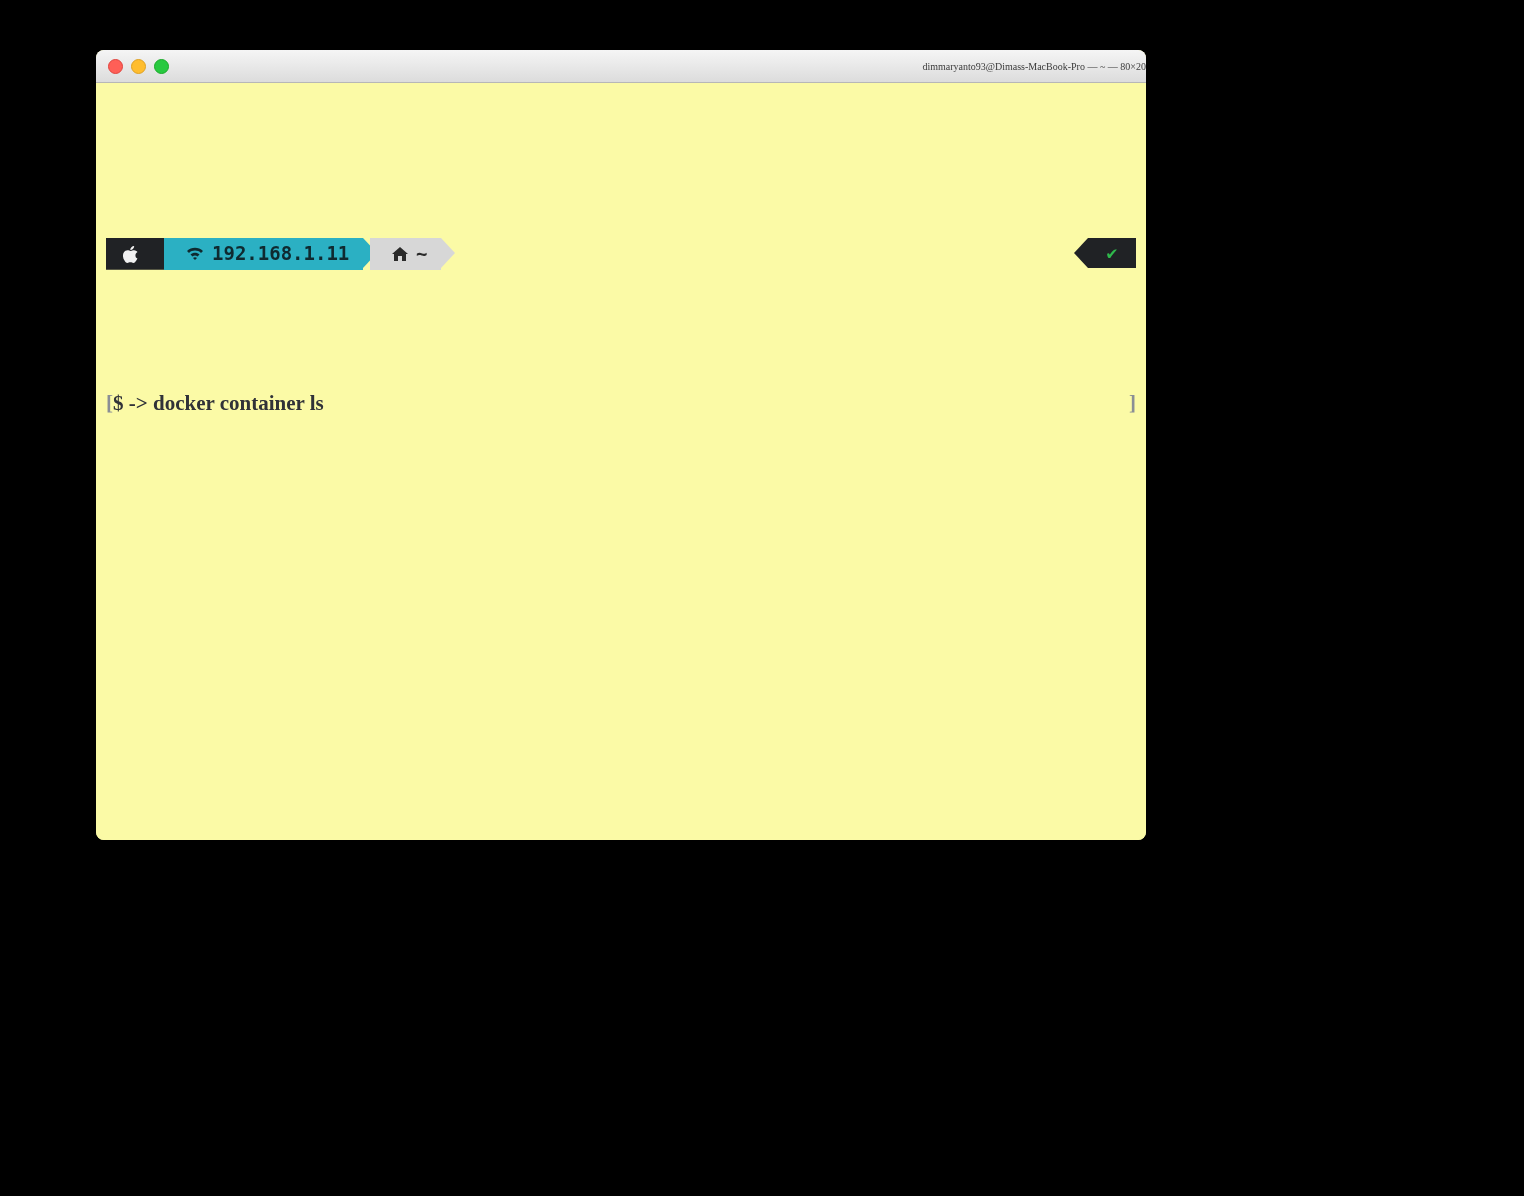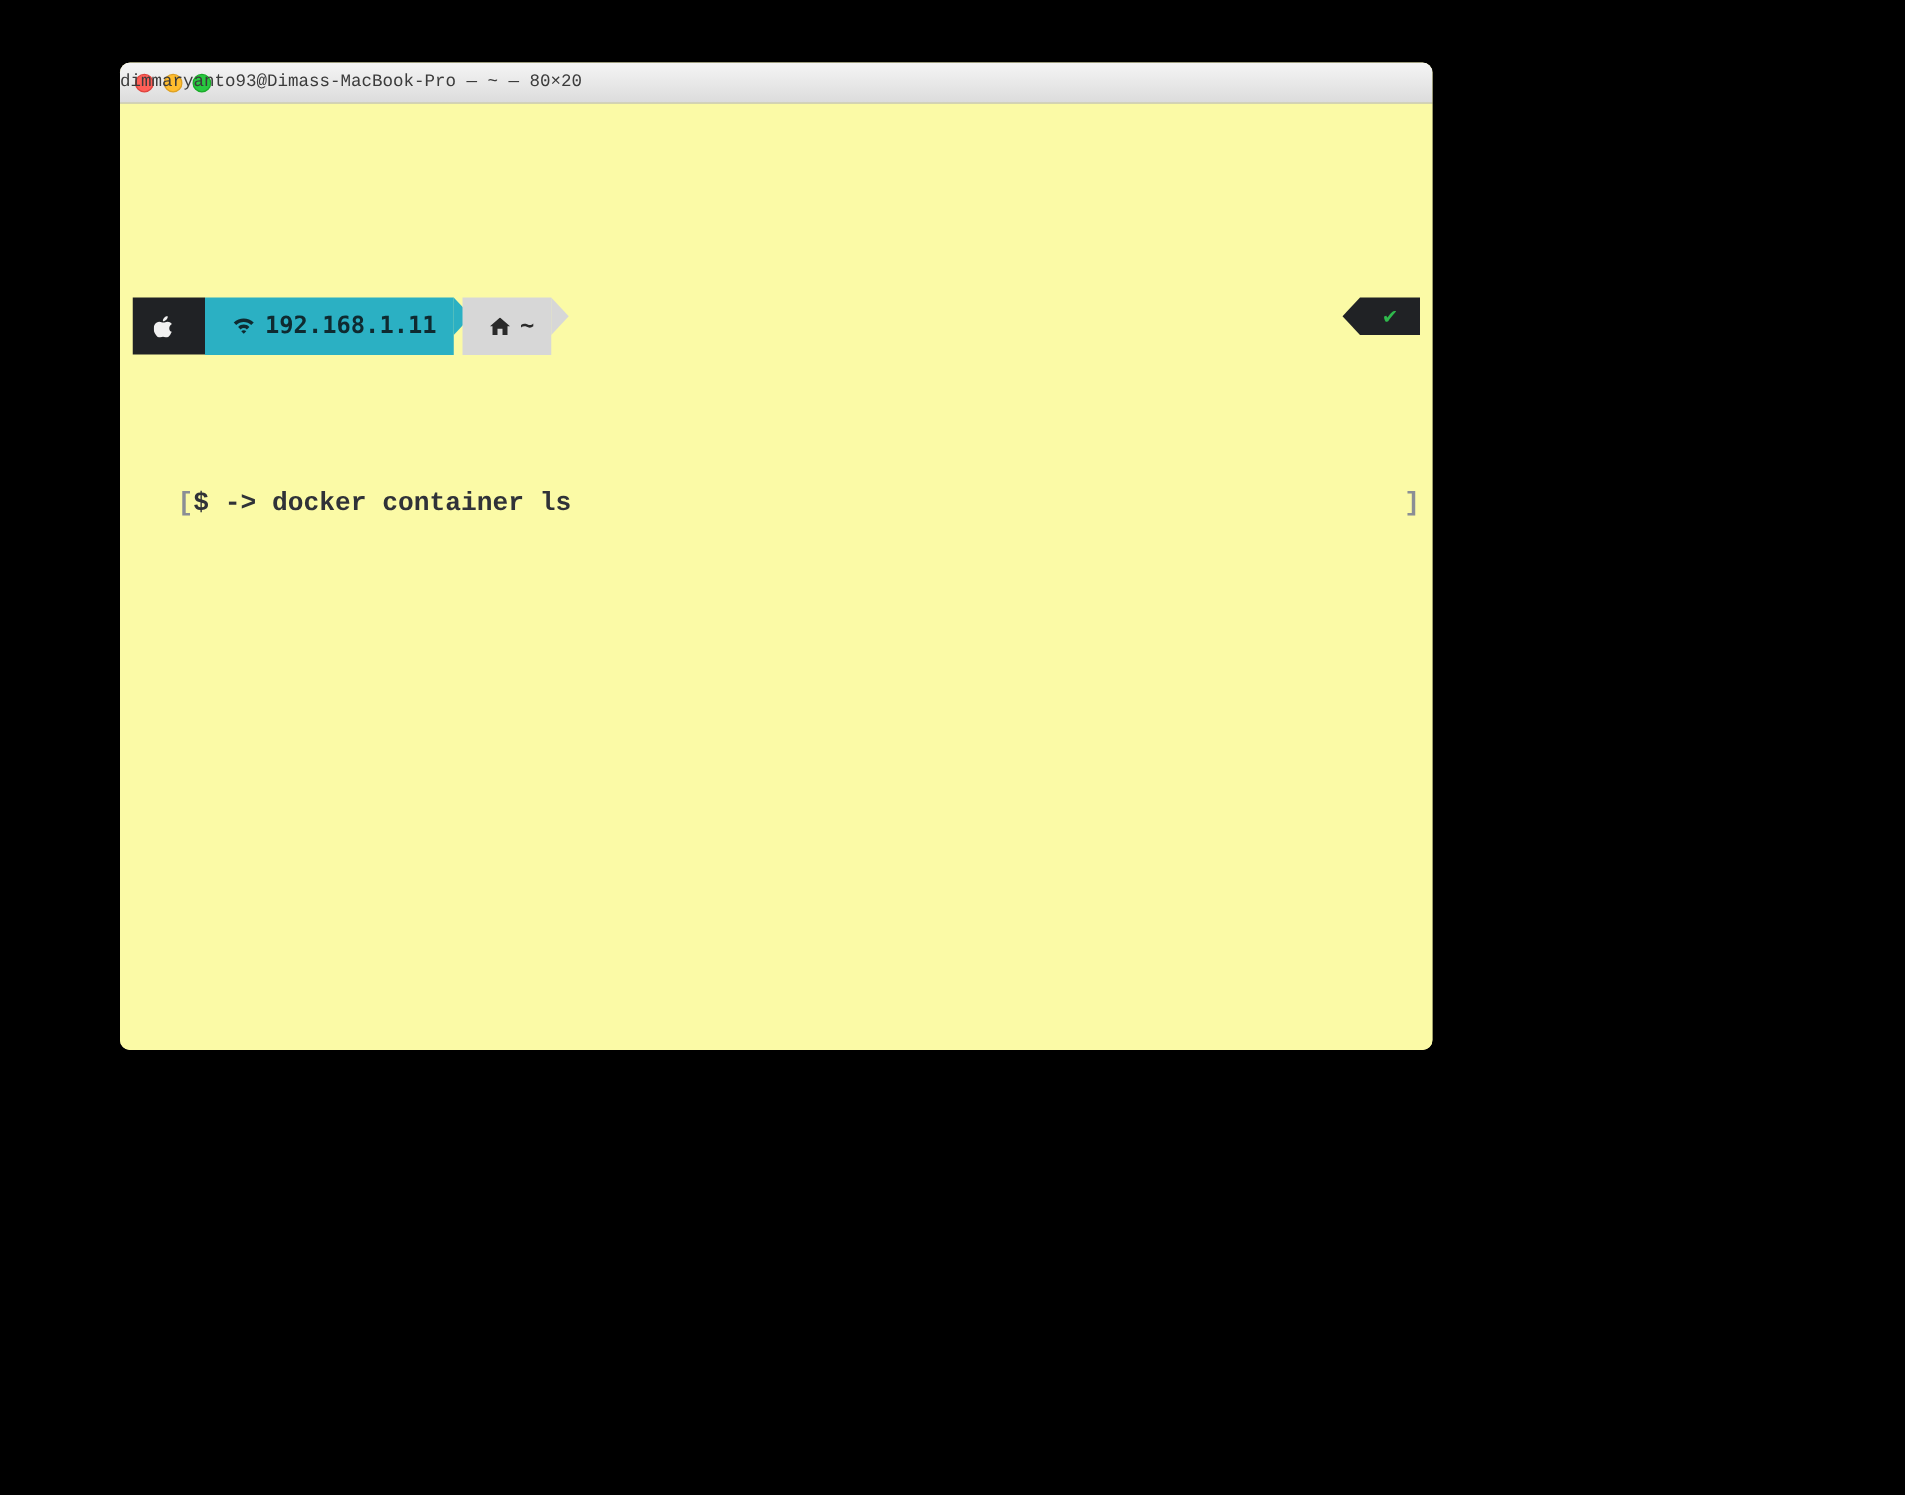--- a/index.html
+++ b/index.html
@@ -38,23 +38,23 @@
     height: 13px;
     border-radius: 50%;
   }
   .tl.red    { background: #ff5f57; border: 1px solid #e0443e; }
   .tl.yellow { background: #ffbd2e; border: 1px solid #dea123; }
   .tl.green  { background: #28c940; border: 1px solid #1aab29; }
   .title-text {
     position: absolute;
     left: 0;
     right: 0;
-    text-align: left;
-    font-family: Liberation Mono, monospace;
-    font-size: 14px;
+    text-align: right;
+    font-family: Liberation Serif, serif;
+    font-size: 10px;
     color: #3b3b3b;
     pointer-events: none;
   }
   .term {
     background: #fbfaa6;
     color: #303238;
     font-size: 21px;
     font-weight: 700;
     line-height: 1.77;
     padding: 4px 10px 8px 10px;
@@ -64,21 +64,21 @@
     position: relative;
   }
   .prompt-row {
     position: relative;
     height: 36px;
     margin-bottom: 2px;
   }
   .seg {
     position: absolute;
     top: 2px;
-    height: 46px;
+    height: 32px;
     display: inline-flex;
     align-items: center;
     font-size: 19px;
     font-weight: 800;
   }
   .seg-dark {
     left: 0;
     background: #202225;
     color: #eaeaea;
     width: 58px;
@@ -146,22 +146,21 @@
     border-top: 15px solid transparent;
     border-bottom: 15px solid transparent;
     border-right: 14px solid #202225;
   }
   .status-right .check {
     color: #2fb94c;
     font-size: 18px;
     font-weight: 900;
   }
   .cmd-line, .output-line {
-    font-family: Liberation Mono, monospace;
-    margin-left: 36px;
+    font-family: Liberation Serif, serif;
   }
   .bracket { color: #8a8e95; font-weight: 600; }
   svg { display: block; }
 </style>
 </head>
 <body>
 
 <div class="window">
 
   <div class="titlebar">

